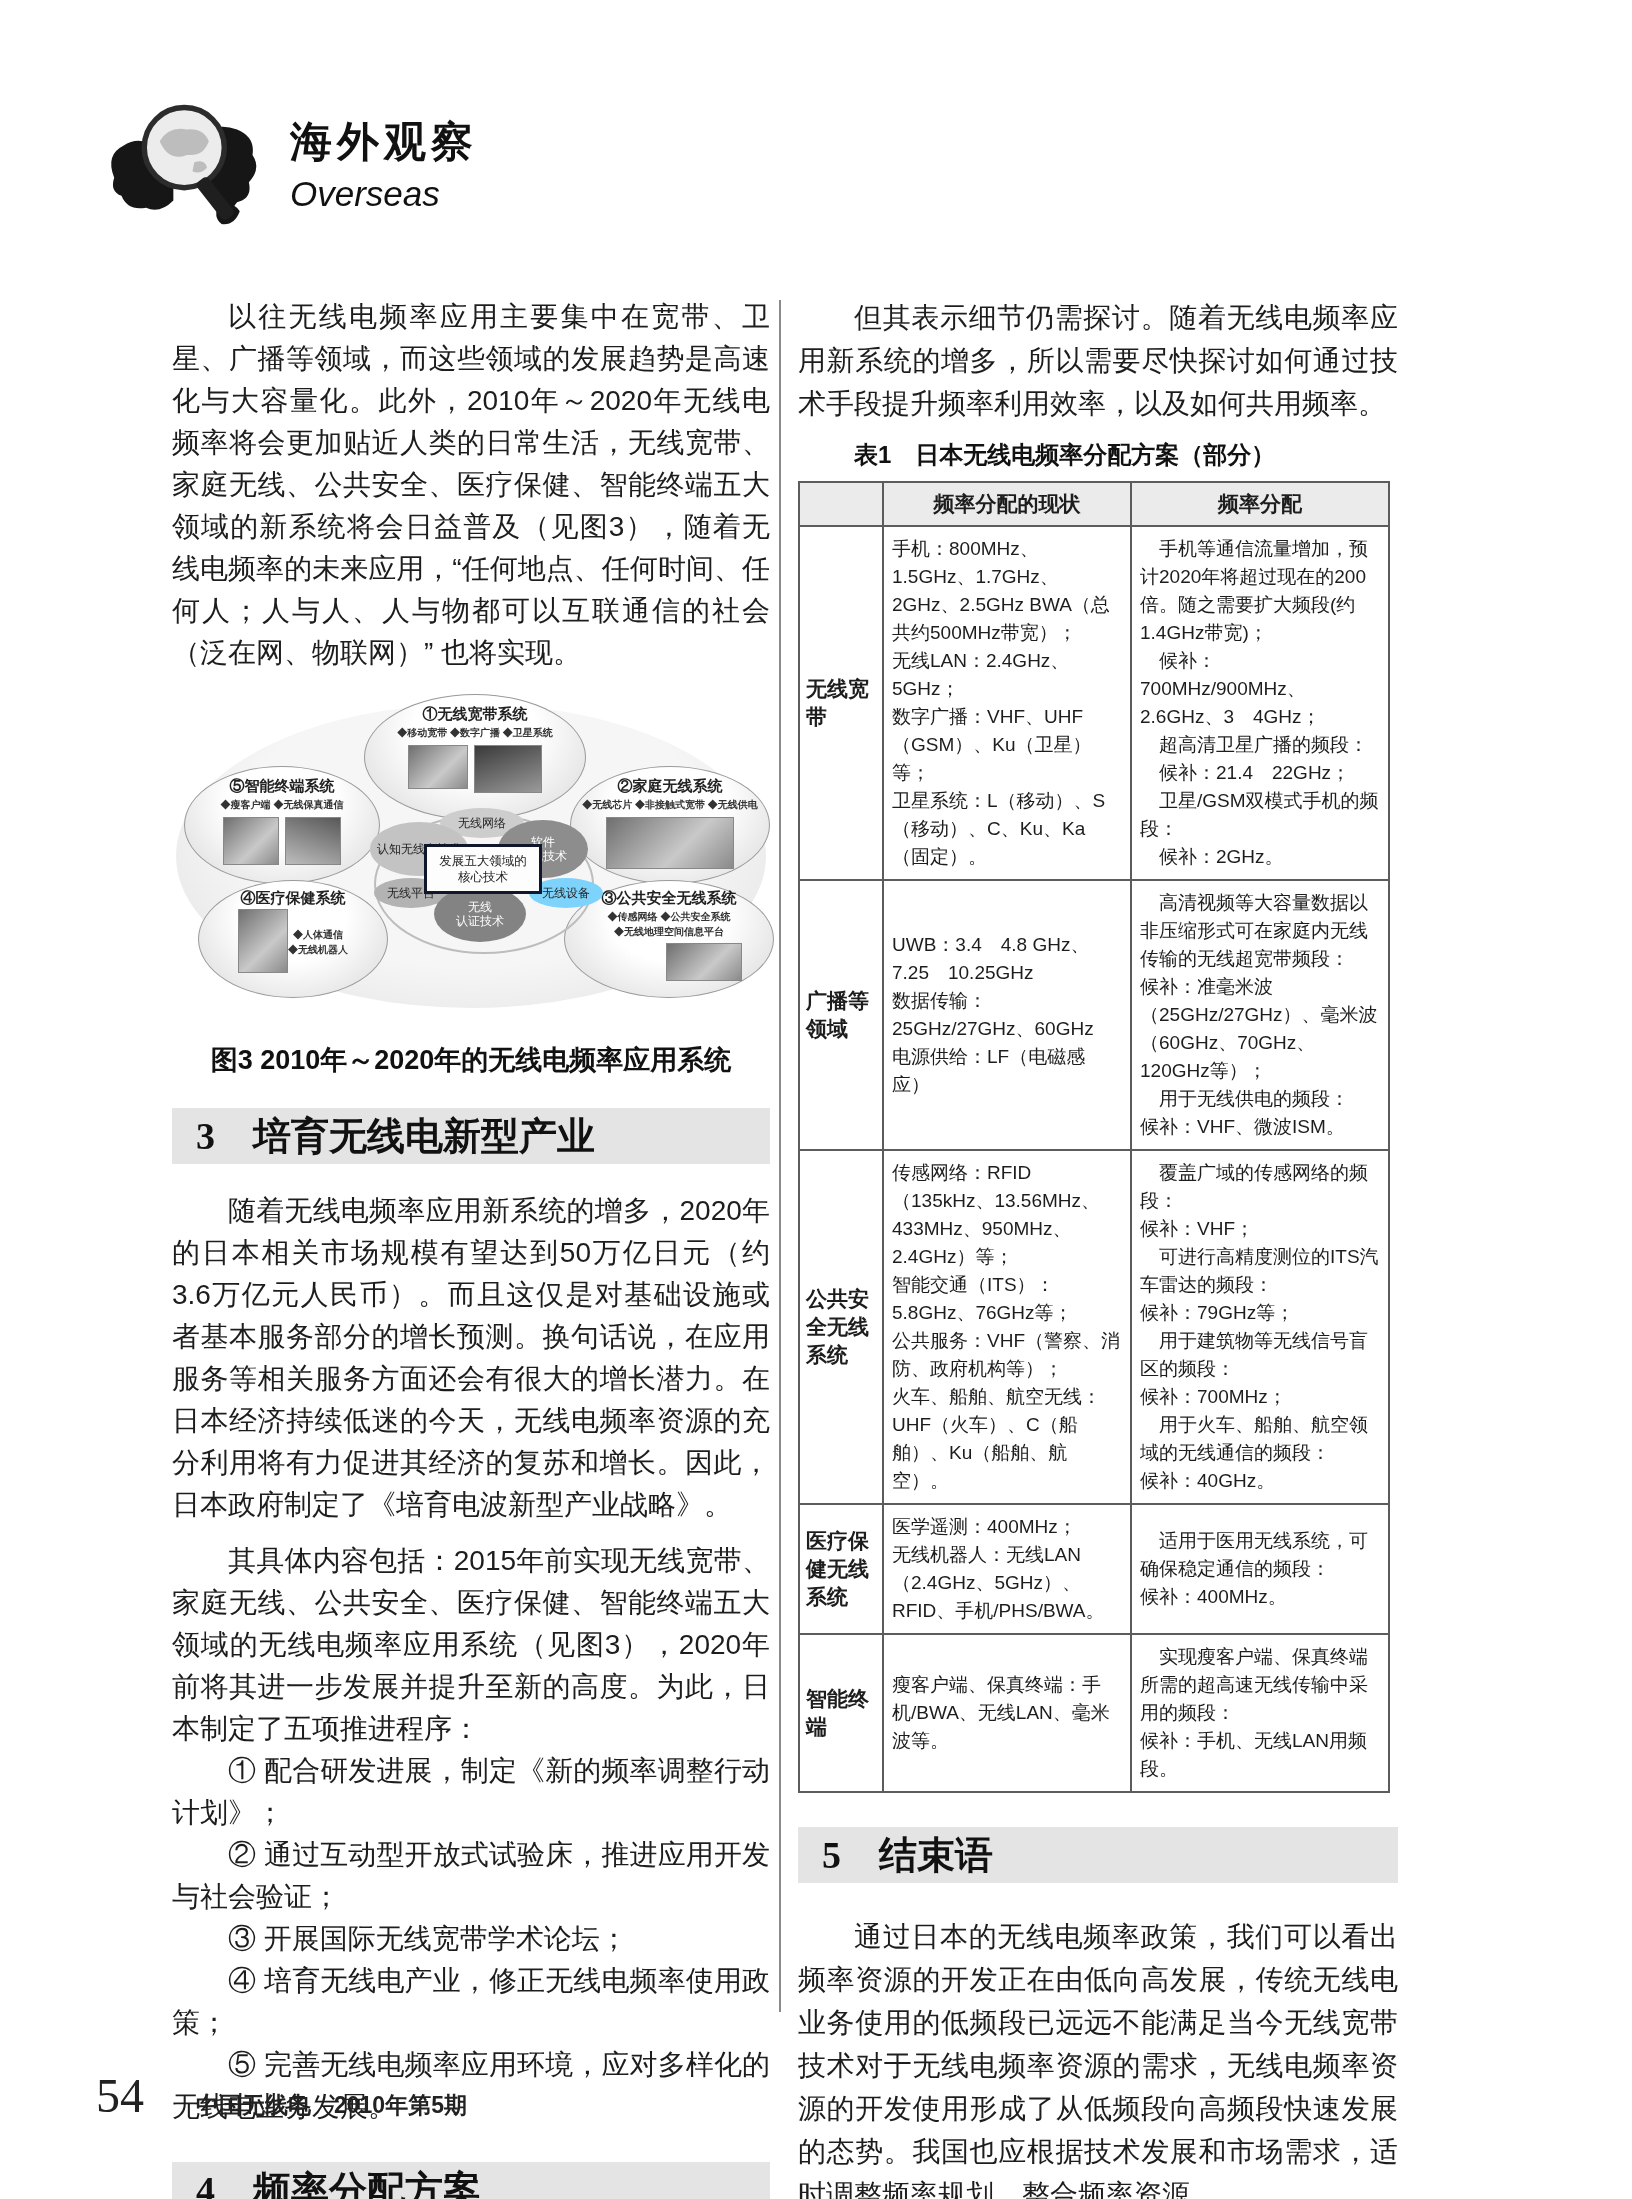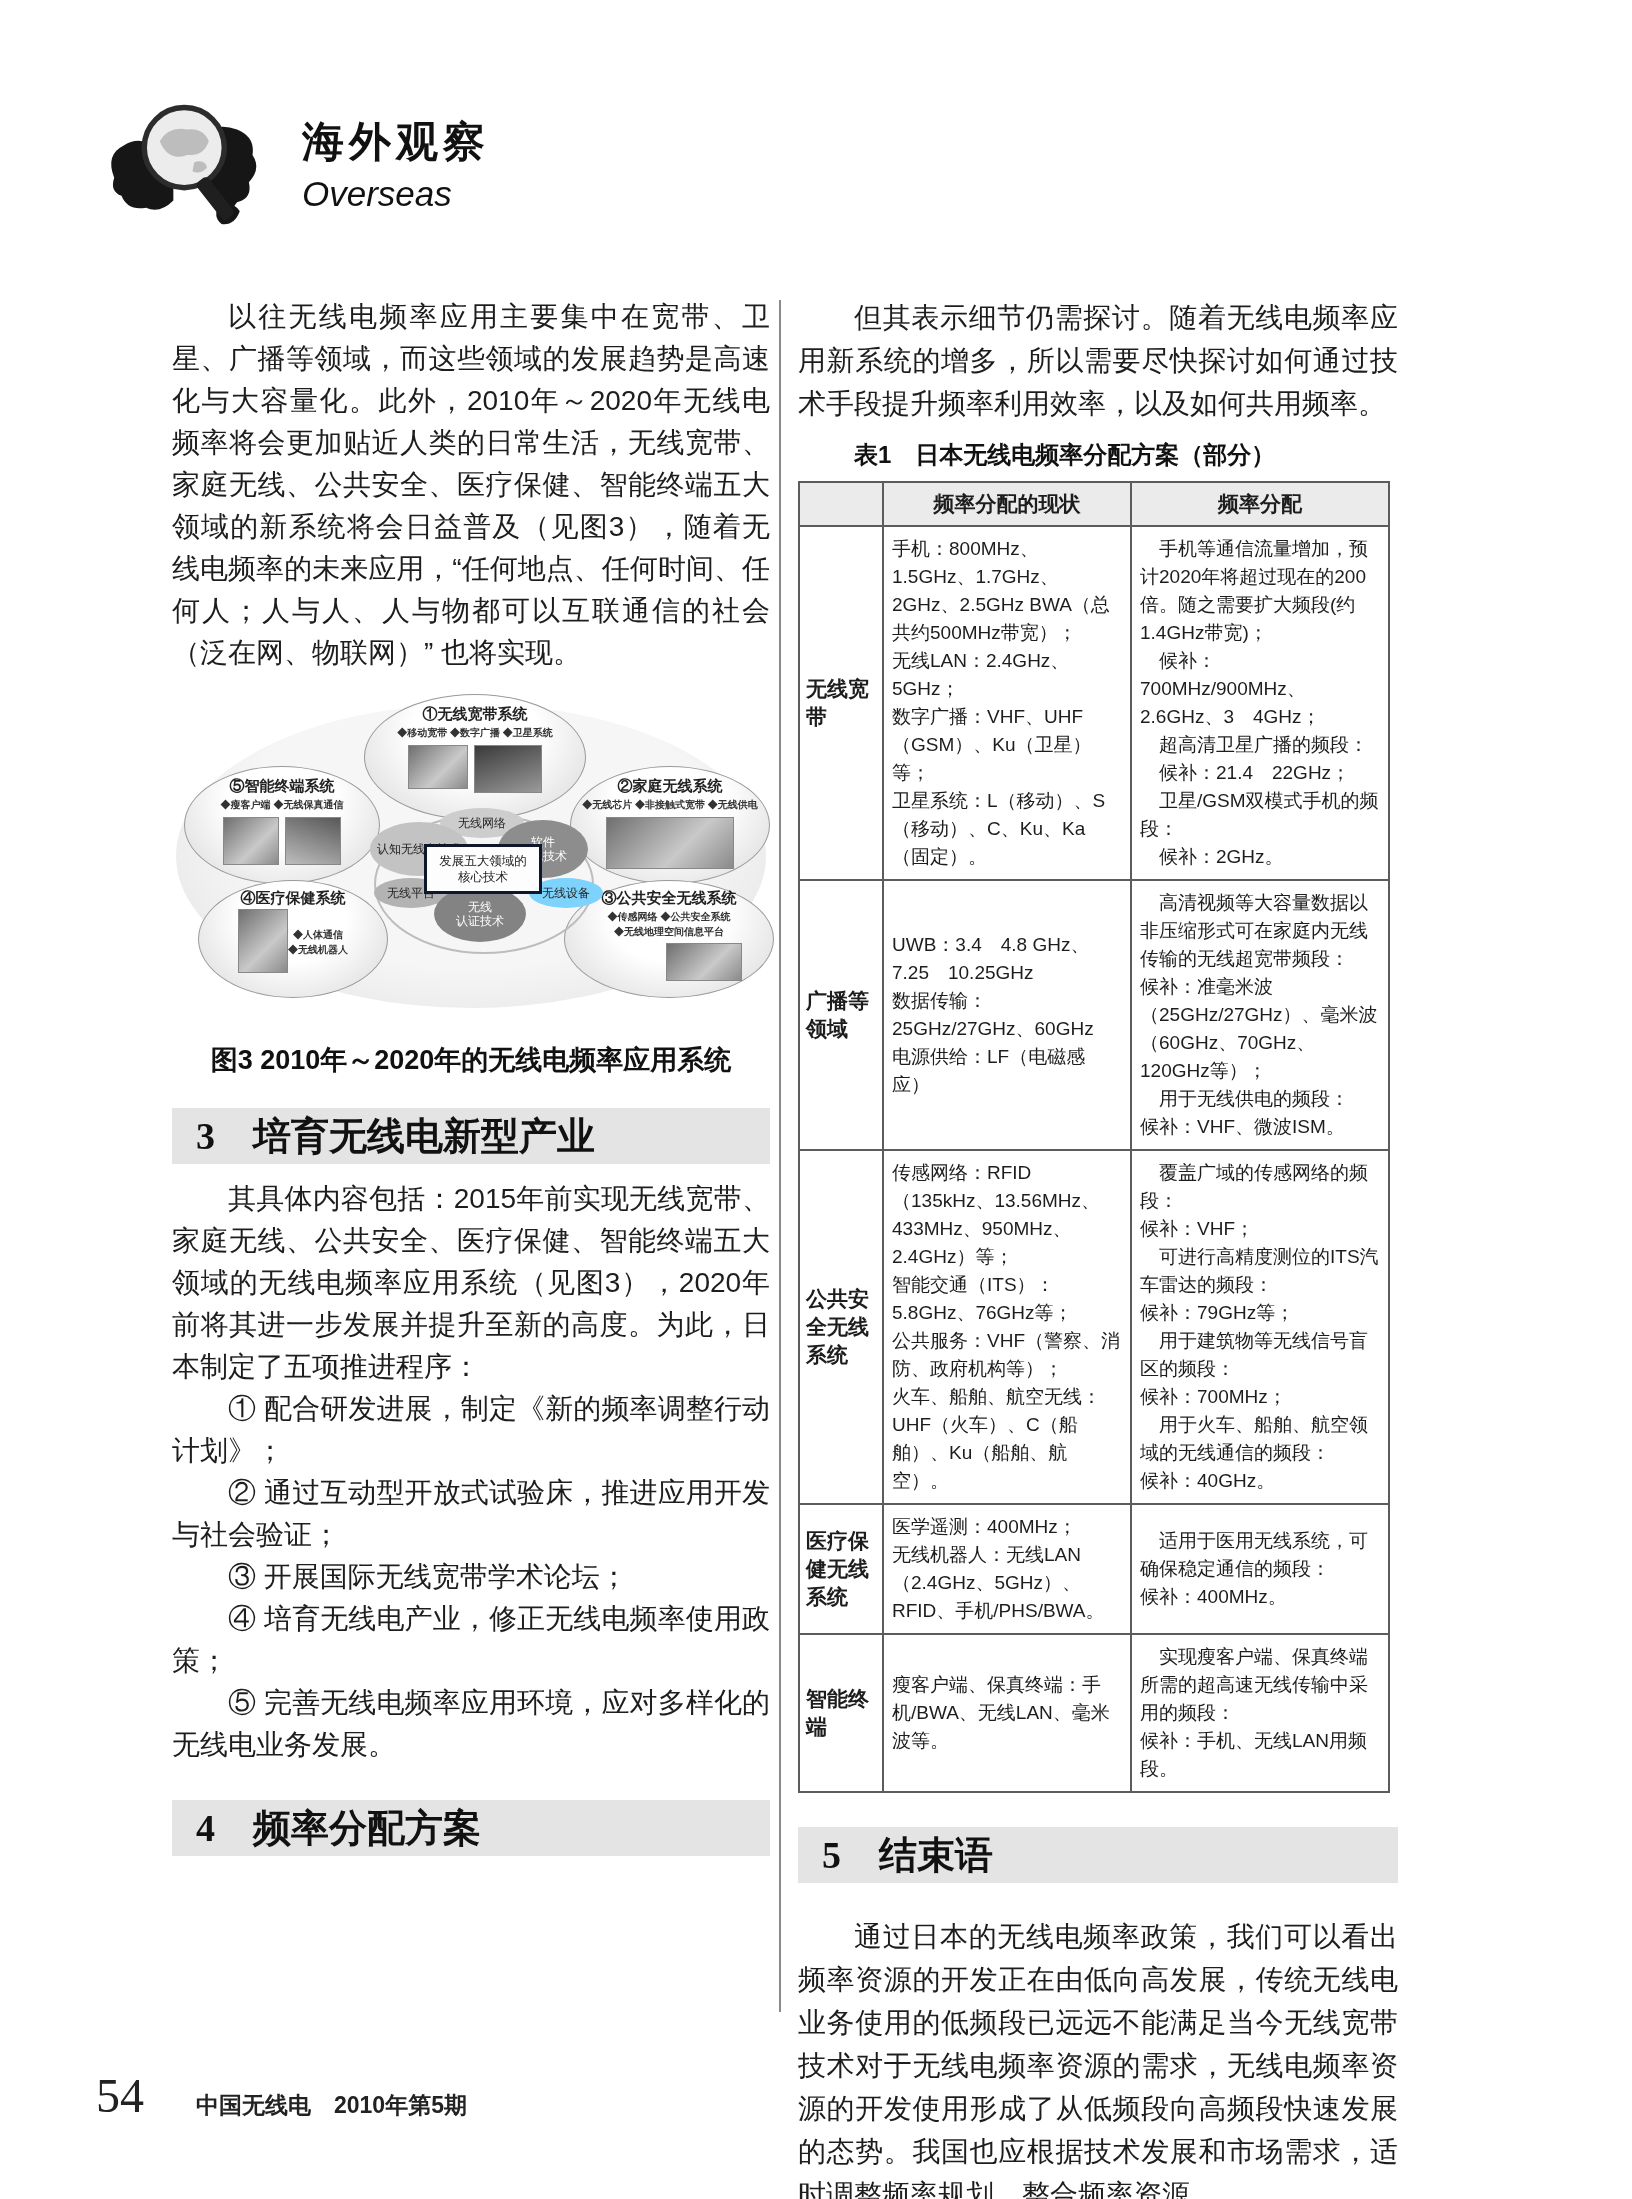--- a/index.html
+++ b/index.html
@@ -5,21 +5,21 @@
   html,body{margin:0;padding:0;}
   body{
     position:relative;
     width:1632px;height:2199px;
     background:#ffffff;
     font-family:"Liberation Sans",sans-serif;
     color:#1d1d1d;
     overflow:hidden;
   }
   
-  .logo-wrap{position:absolute;left:96px;top:90px;display:flex;align-items:center;gap:24px;}
+  .logo-wrap{position:absolute;left:96px;top:90px;display:flex;align-items:center;gap:12px;}
   .logo-svg{width:182px;height:148px;display:block;}
   .logo-text{display:flex;flex-direction:column;justify-content:center;}
   .logo-cn{font-size:42px;font-weight:bold;letter-spacing:5px;color:#111;}
   .logo-en{font-size:35px;color:#111;margin-top:4px;font-style:italic;}
   
   .divider{position:absolute;left:779px;top:300px;width:2px;height:1712px;background:#8a8a8a;}
   .col-left{position:absolute;left:172px;top:296px;width:598px;}
   .col-right{position:absolute;left:798px;top:296px;width:600px;}
   p.body{font-size:28px;line-height:42px;text-align:justify;text-indent:2em;margin:0;}
   .col-right p.body{line-height:43px;}
@@ -154,20 +154,21 @@
     <div class="cnode" style="left:202px;top:186px;width:74px;height:30px;background:#b3b3b3;">无线平台</div>
     <div class="cnode" style="left:357px;top:186px;width:74px;height:30px;background:#7dd3fc;">无线设备</div>
     <div class="cnode" style="left:262px;top:194px;width:92px;height:56px;background:#838383;color:#fff;">无线
 认证技术</div>
     <div class="cbox" style="left:252px;top:152px;width:112px;height:44px;">发展五大领域的
 核心技术</div>
   </div>
   <div class="fig-caption">图3  2010年～2020年的无线电频率应用系统</div>
 
   <div class="sec-bar">3　培育无线电新型产业</div>
+  <p class="body" style="margin-top:26px;">随着无线电频率应用新系统的增多，2020年的日本相关市场规模有望达到50万亿日元（约3.6万亿元人民币）。而且这仅是对基础设施或者基本服务部分的增长预测。换句话说，在应用服务等相关服务方面还会有很大的增长潜力。在日本经济持续低迷的今天，无线电频率资源的充分利用将有力促进其经济的复苏和增长。因此，日本政府制定了《培育电波新型产业战略》。</p>
   <p class="body" style="margin-top:14px;">其具体内容包括：2015年前实现无线宽带、家庭无线、公共安全、医疗保健、智能终端五大领域的无线电频率应用系统（见图3），2020年前将其进一步发展并提升至新的高度。为此，日本制定了五项推进程序：</p>
   <div>
     <p class="list-item">① 配合研发进展，制定《新的频率调整行动计划》；</p>
     <p class="list-item">② 通过互动型开放式试验床，推进应用开发与社会验证；</p>
     <p class="list-item">③ 开展国际无线宽带学术论坛；</p>
     <p class="list-item">④ 培育无线电产业，修正无线电频率使用政策；</p>
     <p class="list-item">⑤ 完善无线电频率应用环境，应对多样化的无线电业务发展。</p>
   </div>
 
   <div class="sec-bar" style="margin-top:34px;">4　频率分配方案</div>

